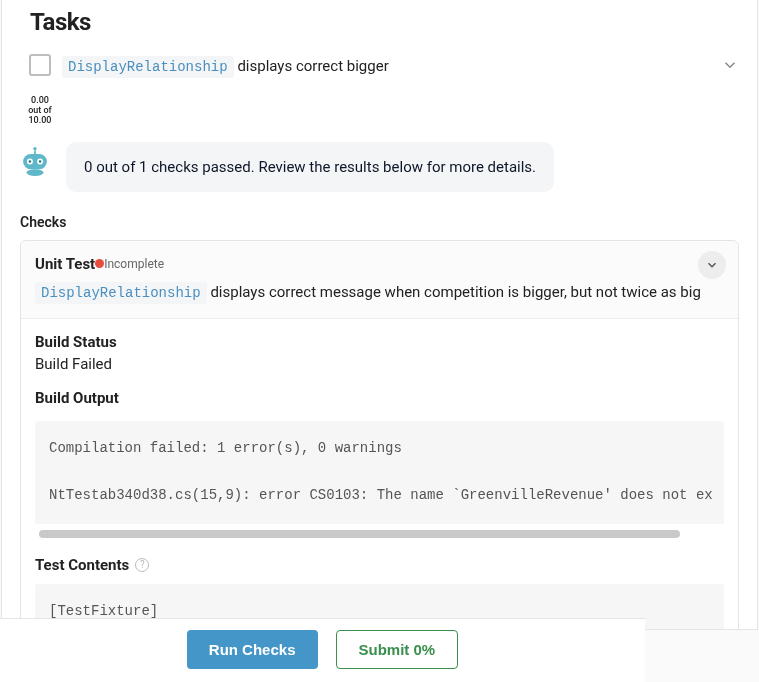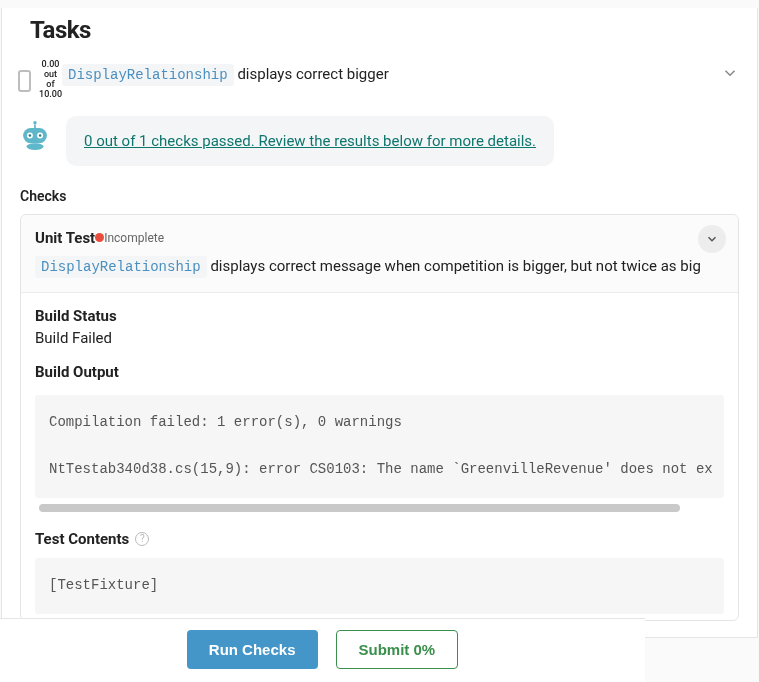--- a/index.html
+++ b/index.html
@@ -10,41 +10,42 @@
     height: 682px;
     overflow: hidden;
     color: #222;
     position: relative;
   }
   .page {
     border: 1px solid #e5e5e5;
     border-top: none;
     background: #fff;
     width: 757px;
-    margin: 8px auto;
+    margin: 0 auto;
     height: 630px;
     overflow: hidden;
     position: relative;
   }
   .title {
     font-size: 24px;
     font-weight: 700;
     padding: 8px 20px 10px 28px;
     letter-spacing: -0.5px;
   }
   .task-row {
     display: flex;
     align-items: flex-start;
     padding: 6px 14px 6px 16px;
   }
   .checkbox-col {
     width: 44px;
     display: flex;
-    align-items: center;
-    gap: 8px;
+    flex-direction: column;
+    align-items: center;
+    gap: 20px;
   }
   .checkbox {
     width: 22px;
     height: 22px;
     border: 2px solid #bdbdbd;
     border-radius: 3px;
     background: #fff;
     margin-top: 2px;
   }
   .score {
@@ -83,22 +84,21 @@
   .bot-avatar {
     width: 34px;
     height: 34px;
     flex-shrink: 0;
   }
   .bot-bubble {
     background: #f4f5f6;
     border-radius: 10px;
     padding: 16px 18px;
     font-size: 15px;
-    color: #0f766e;
-    text-decoration: underline;
+    color: #0f172a;
   }
   .section-label {
     font-size: 14px;
     font-weight: 600;
     padding: 6px 18px 10px 18px;
   }
   .checks-card {
     margin: 0 18px;
     border: 1px solid #e4e4e4;
     border-radius: 6px;

